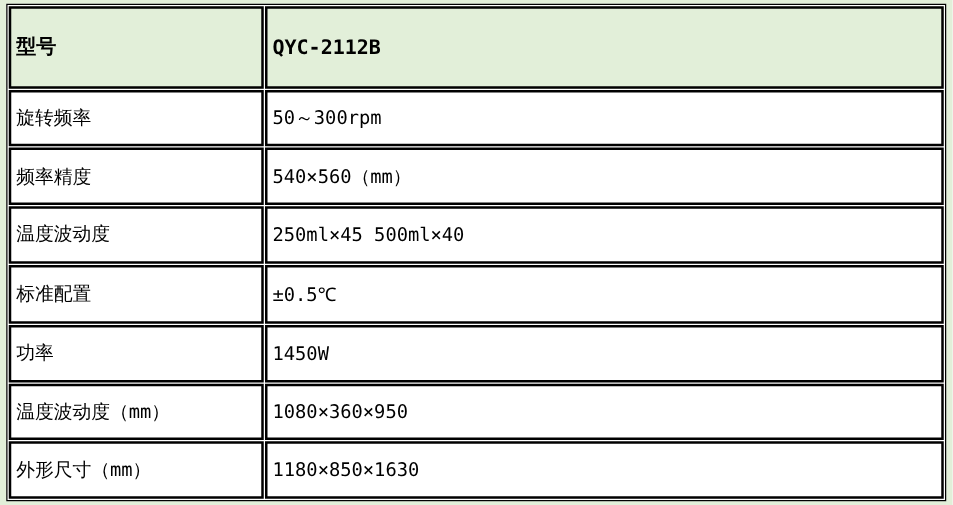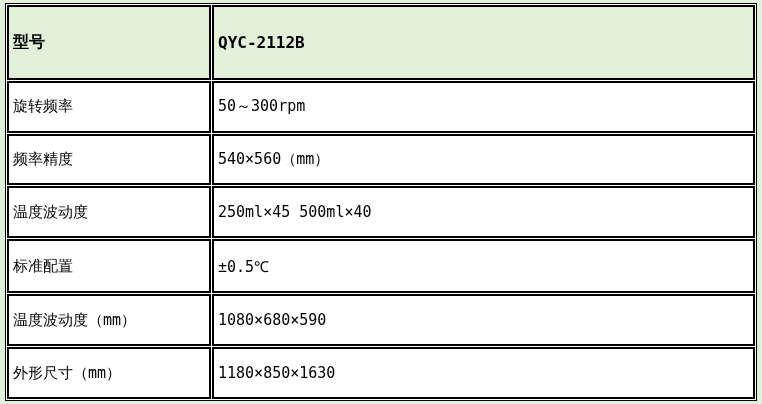--- a/index.html
+++ b/index.html
@@ -75,22 +75,26 @@
         </tr>
         <tr class="spec-row">
           <td class="label-cell">温度波动度</td>
           <td class="value-cell">250ml×45 500ml×40</td>
         </tr>
         <tr class="spec-row">
           <td class="label-cell">标准配置</td>
           <td class="value-cell">±0.5℃</td>
         </tr>
         <tr class="spec-row">
+          <td class="label-cell">功率</td>
+          <td class="value-cell">1450W</td>
+        </tr>
+        <tr class="spec-row">
           <td class="label-cell">温度波动度（mm）</td>
-          <td class="value-cell">1080×680×590</td>
+          <td class="value-cell">1080×360×950</td>
         </tr>
         <tr class="spec-row">
           <td class="label-cell">外形尺寸（mm）</td>
           <td class="value-cell">1180×850×1630</td>
         </tr>
       </tbody>
   </table>
 </div>
 
 </body></html>

